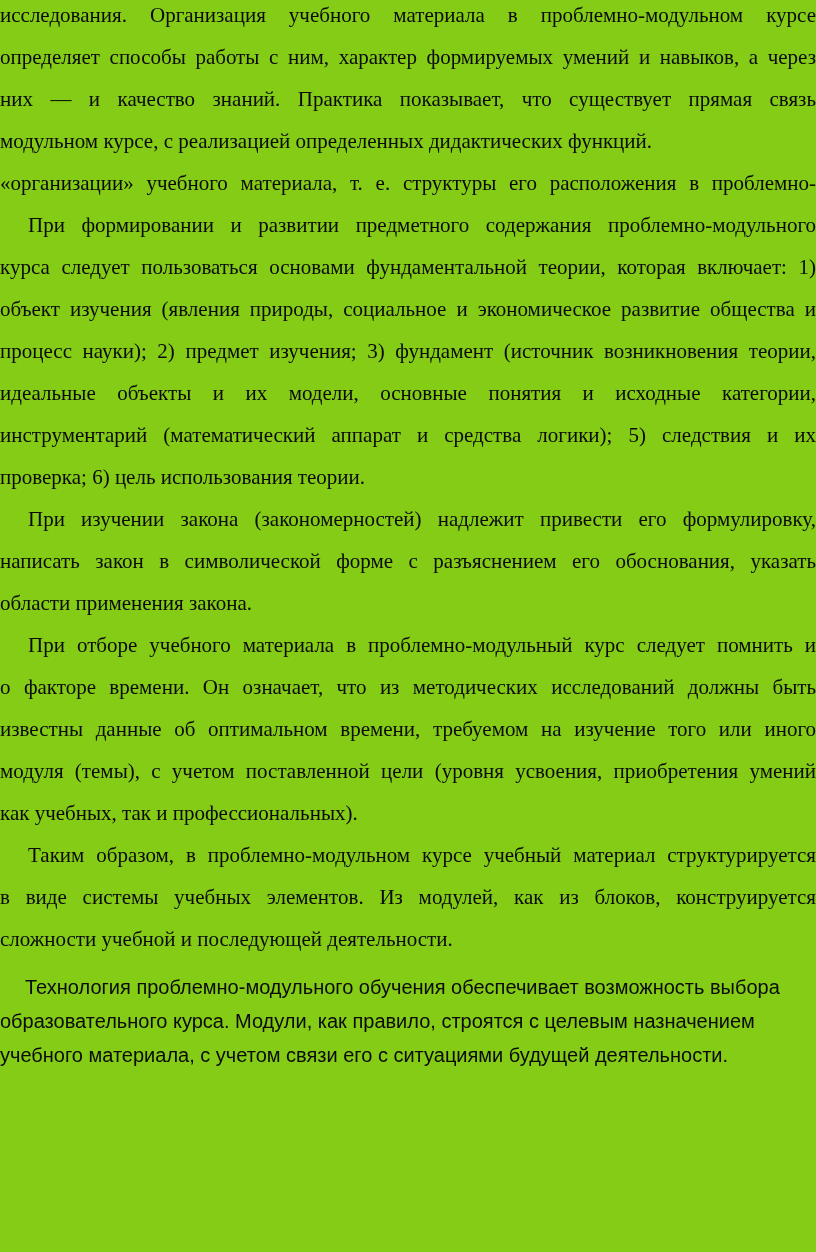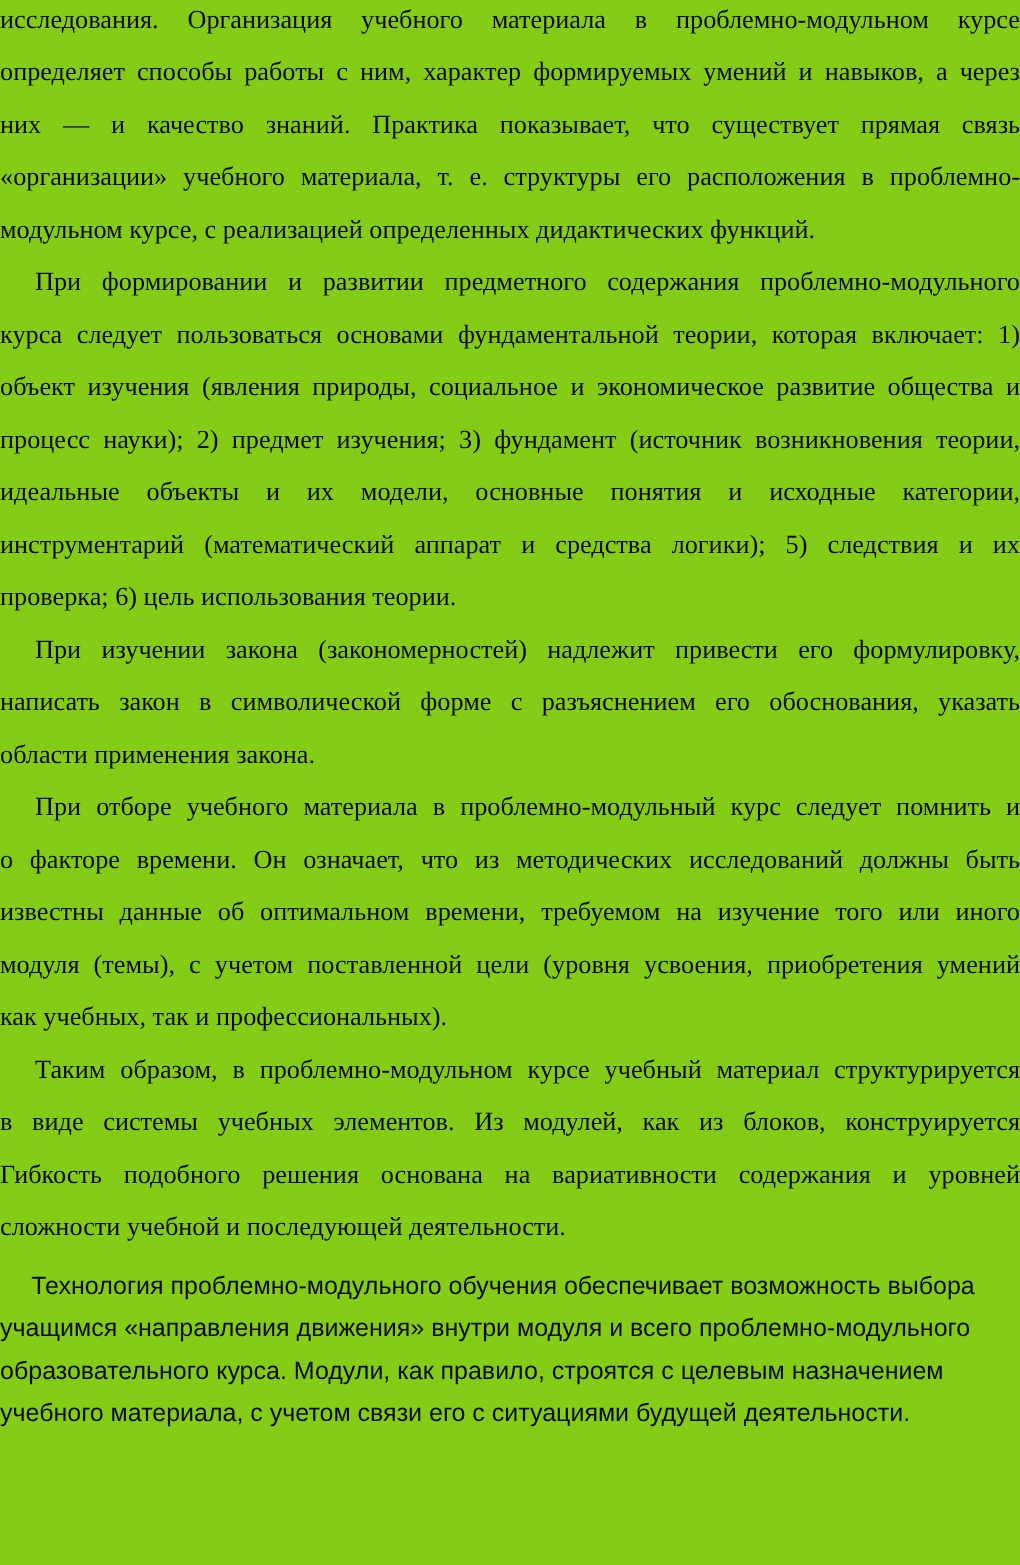--- a/index.html
+++ b/index.html
@@ -56,22 +56,22 @@
 </style>
 </head>
 <body>
 
 <div class="page">
   <div class="doc" id="doc-content">
       <div class="para serif">
         <div class="line justify">исследования. Организация учебного материала в проблемно-модульном курсе</div>
         <div class="line justify">определяет способы работы с ним, характер формируемых умений и навыков, а через</div>
         <div class="line justify">них — и качество знаний. Практика показывает, что существует прямая связь</div>
+        <div class="line left">модульном курсе, с реализацией определенных дидактических функций.</div>
         <div class="line justify">«организации» учебного материала, т. е. структуры его расположения в проблемно-</div>
-        <div class="line left">модульном курсе, с реализацией определенных дидактических функций.</div>
       </div>
       <div class="para serif">
         <div class="line justify indent-serif">При формировании и развитии предметного содержания проблемно-модульного</div>
         <div class="line justify">курса следует пользоваться основами фундаментальной теории, которая включает: 1)</div>
         <div class="line justify">объект изучения (явления природы, социальное и экономическое развитие общества и</div>
         <div class="line justify">процесс науки); 2) предмет изучения; 3) фундамент (источник возникновения теории,</div>
         <div class="line justify">идеальные объекты и их модели, основные понятия и исходные категории,</div>
         <div class="line justify">инструментарий (математический аппарат и средства логики); 5) следствия и их</div>
         <div class="line left">проверка; 6) цель использования теории.</div>
       </div>
@@ -83,23 +83,21 @@
       <div class="para serif">
         <div class="line justify indent-serif">При отборе учебного материала в проблемно-модульный курс следует помнить и</div>
         <div class="line justify">о факторе времени. Он означает, что из методических исследований должны быть</div>
         <div class="line justify">известны данные об оптимальном времени, требуемом на изучение того или иного</div>
         <div class="line justify">модуля (темы), с учетом поставленной цели (уровня усвоения, приобретения умений</div>
         <div class="line left">как учебных, так и профессиональных).</div>
       </div>
       <div class="para serif">
         <div class="line justify indent-serif">Таким образом, в проблемно-модульном курсе учебный материал структурируется</div>
         <div class="line justify">в виде системы учебных элементов. Из модулей, как из блоков, конструируется</div>
-        <div class="line justify">Гибкость подобного решения основана на вариативности содержания и уровней</div>
         <div class="line left">сложности учебной и последующей деятельности.</div>
       </div>
       <div class="para sans">
         <div class="line left indent-sans">Технология проблемно-модульного обучения обеспечивает возможность выбора</div>
-        <div class="line left">учащимся «направления движения» внутри модуля и всего проблемно-модульного</div>
         <div class="line left">образовательного курса. Модули, как правило, строятся с целевым назначением</div>
         <div class="line left">учебного материала, с учетом связи его с ситуациями будущей деятельности.</div>
       </div>
     </div>
 </div>
 
 </body></html>

